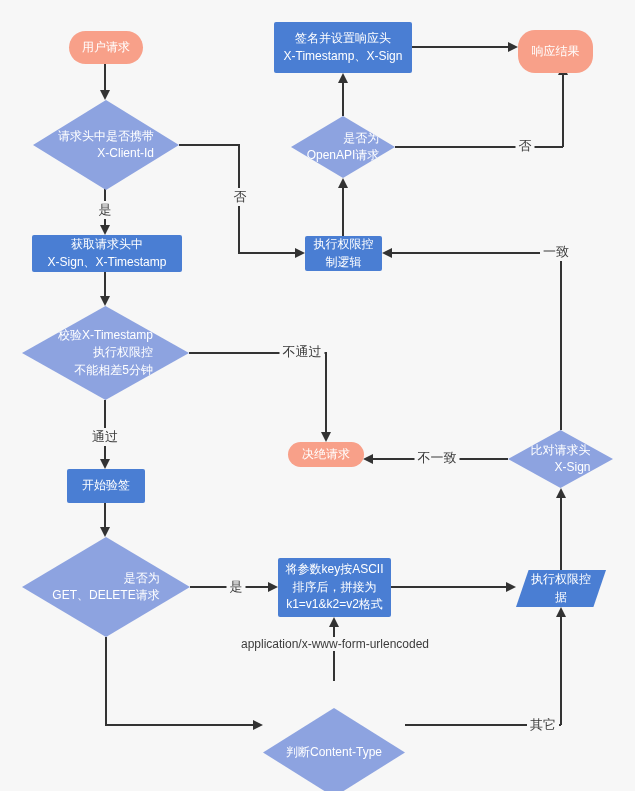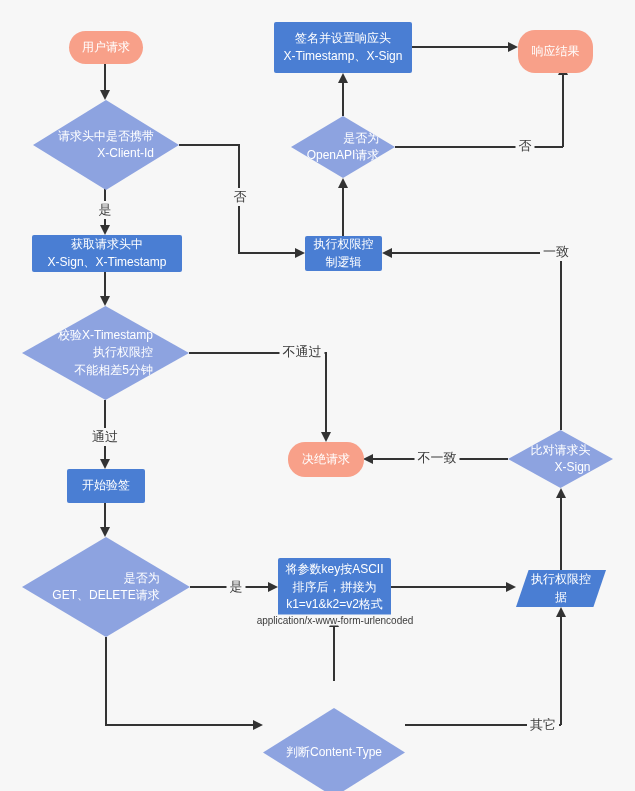--- a/index.html
+++ b/index.html
@@ -102,37 +102,37 @@
 X-Client-Id</div>
   <div class="node diamond" style="left:291px;top:116px;width:104px;height:62px">是否为
 OpenAPI请求</div>
   <div class="node rect" style="left:32px;top:235px;width:150px;height:37px">获取请求头中
 X-Sign、X-Timestamp</div>
   <div class="node rect" style="left:305px;top:236px;width:77px;height:35px">执行权限控
 制逻辑</div>
   <div class="node diamond" style="left:22px;top:306px;width:167px;height:94px">校验X-Timestamp
 执行权限控
 不能相差5分钟</div>
-  <div class="node stadium" style="left:288px;top:442px;width:76px;height:35px">决绝请求</div>
+  <div class="node stadium" style="left:288px;top:442px;width:76px;height:25px">决绝请求</div>
   <div class="node diamond" style="left:508px;top:430px;width:105px;height:58px">比对请求头
 X-Sign</div>
   <div class="node rect" style="left:67px;top:469px;width:78px;height:34px">开始验签</div>
   <div class="node diamond" style="left:22px;top:537px;width:168px;height:100px">是否为
 GET、DELETE请求</div>
   <div class="node rect" style="left:278px;top:558px;width:113px;height:59px">将参数key按ASCII
 排序后，拼接为
 k1=v1&amp;k2=v2格式</div>
   <div class="node para" style="left:516px;top:570px;width:90px;height:37px">执行权限控
 据</div>
   <div class="node diamond" style="left:263px;top:708px;width:142px;height:89px">判断Content-Type</div>
 
   <span class="elabel" style="left:105px;top:210px">是</span>
   <span class="elabel" style="left:240px;top:197px">否</span>
   <span class="elabel" style="left:105px;top:437px">通过</span>
   <span class="elabel" style="left:302px;top:352px">不通过</span>
   <span class="elabel" style="left:236px;top:587px">是</span>
-  <span class="elabel" style="left:335px;top:620px;font-size:10px">application/x-www-form-urlencoded</span>
+  <span class="elabel" style="left:335px;top:644px;font-size:12px">application/x-www-form-urlencoded</span>
   <span class="elabel" style="left:543px;top:725px">其它</span>
   <span class="elabel" style="left:556px;top:252px">一致</span>
   <span class="elabel" style="left:437px;top:458px">不一致</span>
   <span class="elabel" style="left:525px;top:146px">否</span>
 
 </div>
 
 </body></html>

